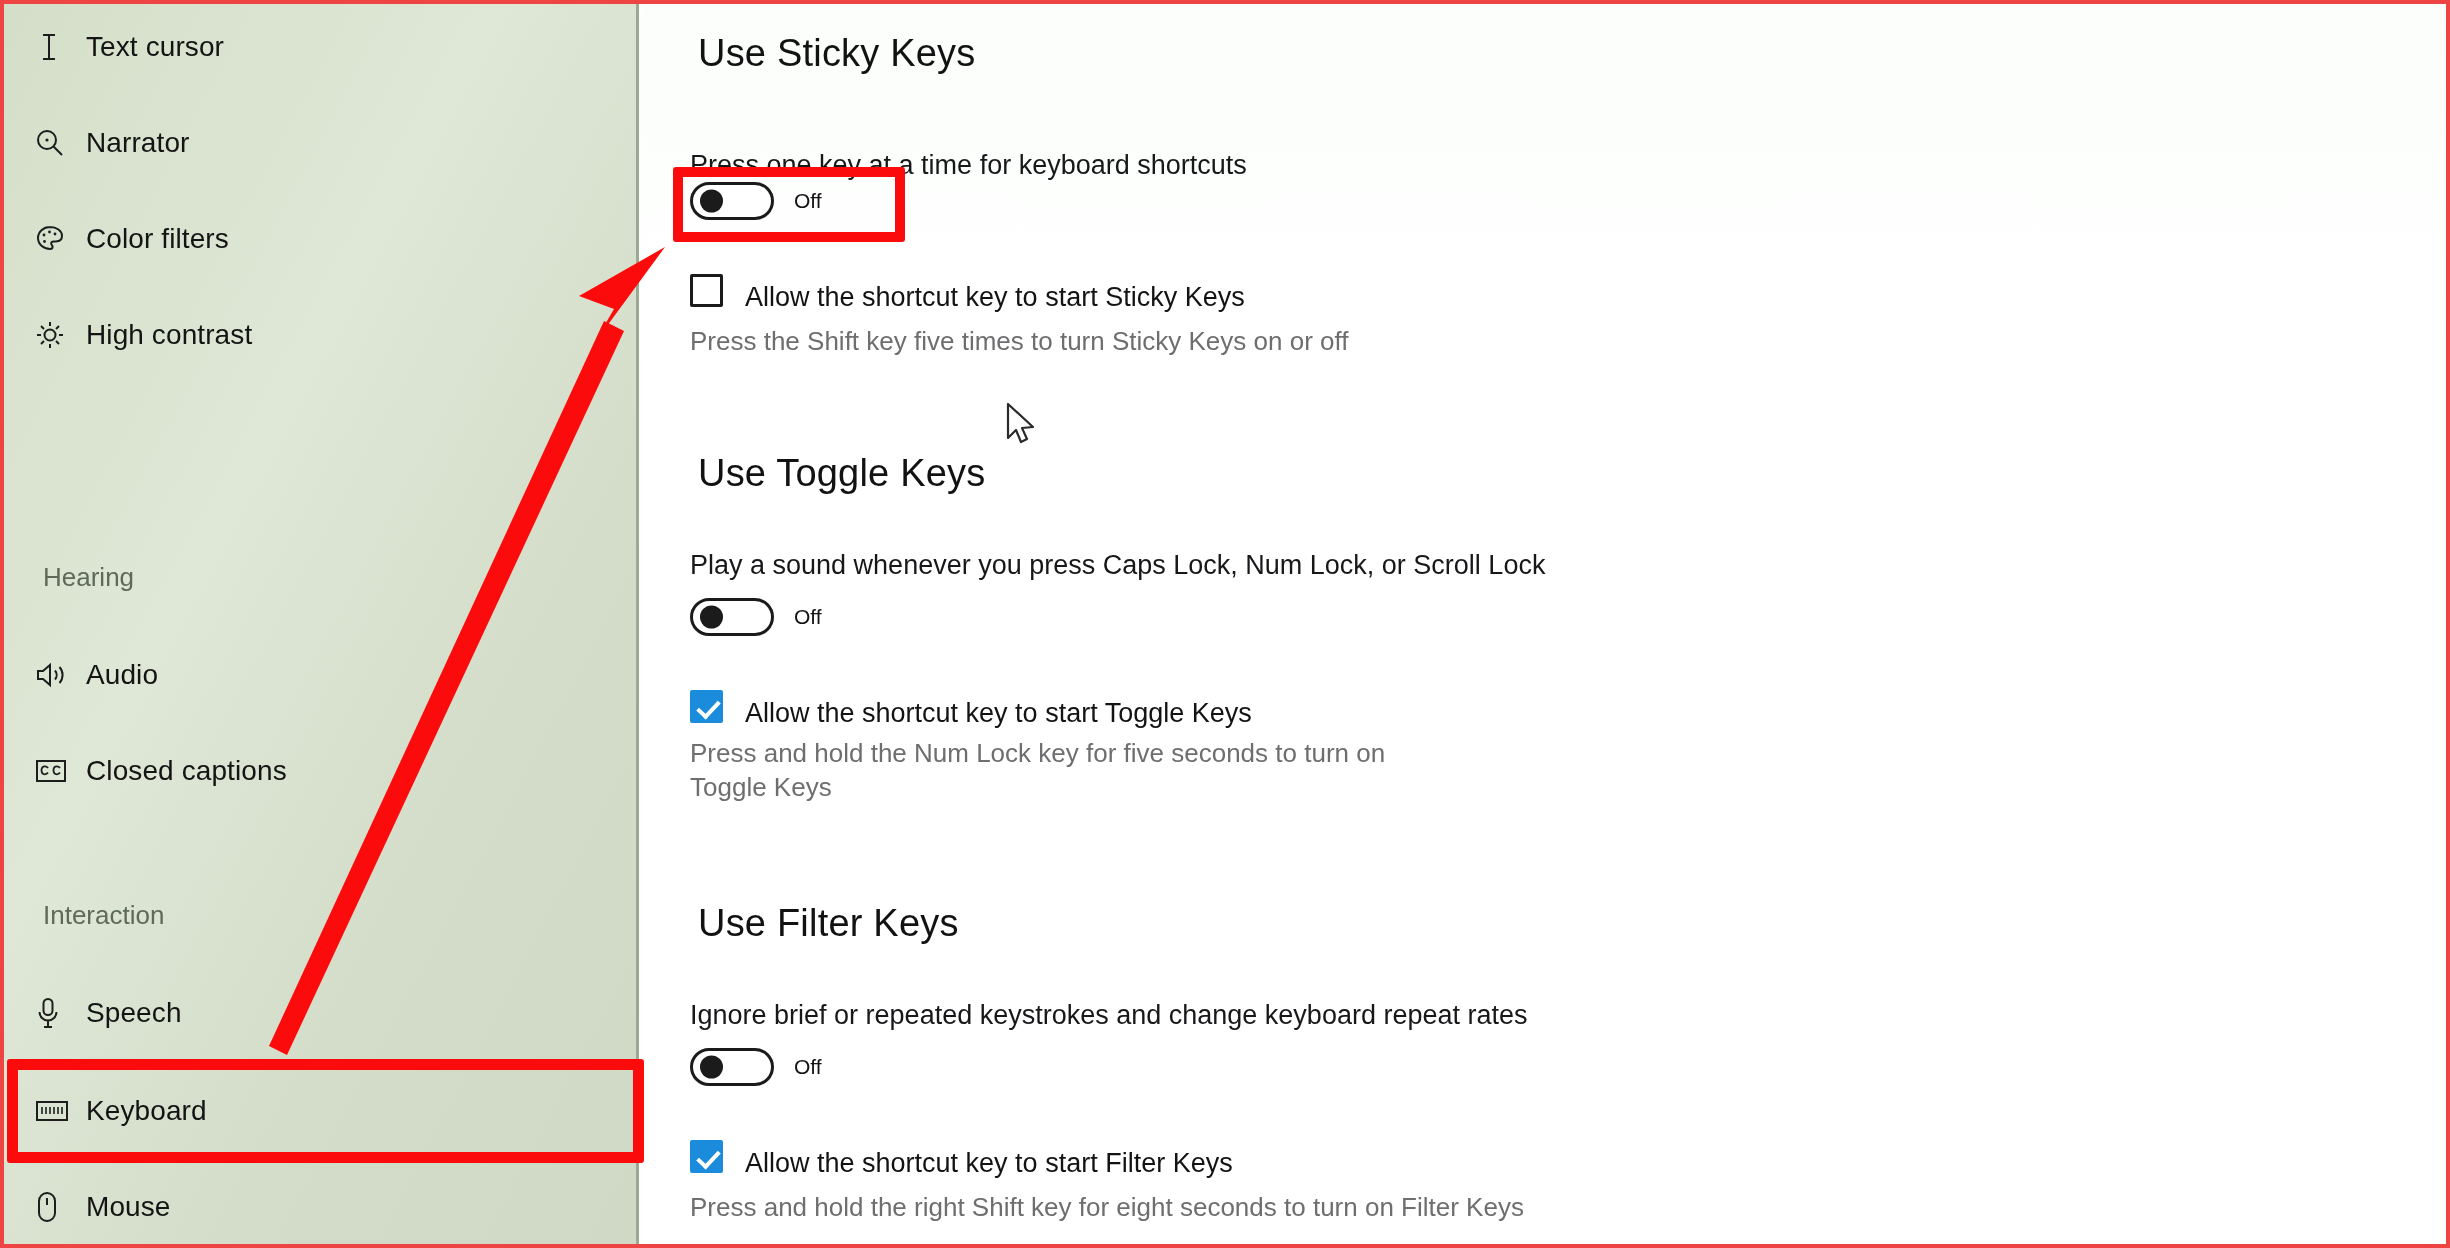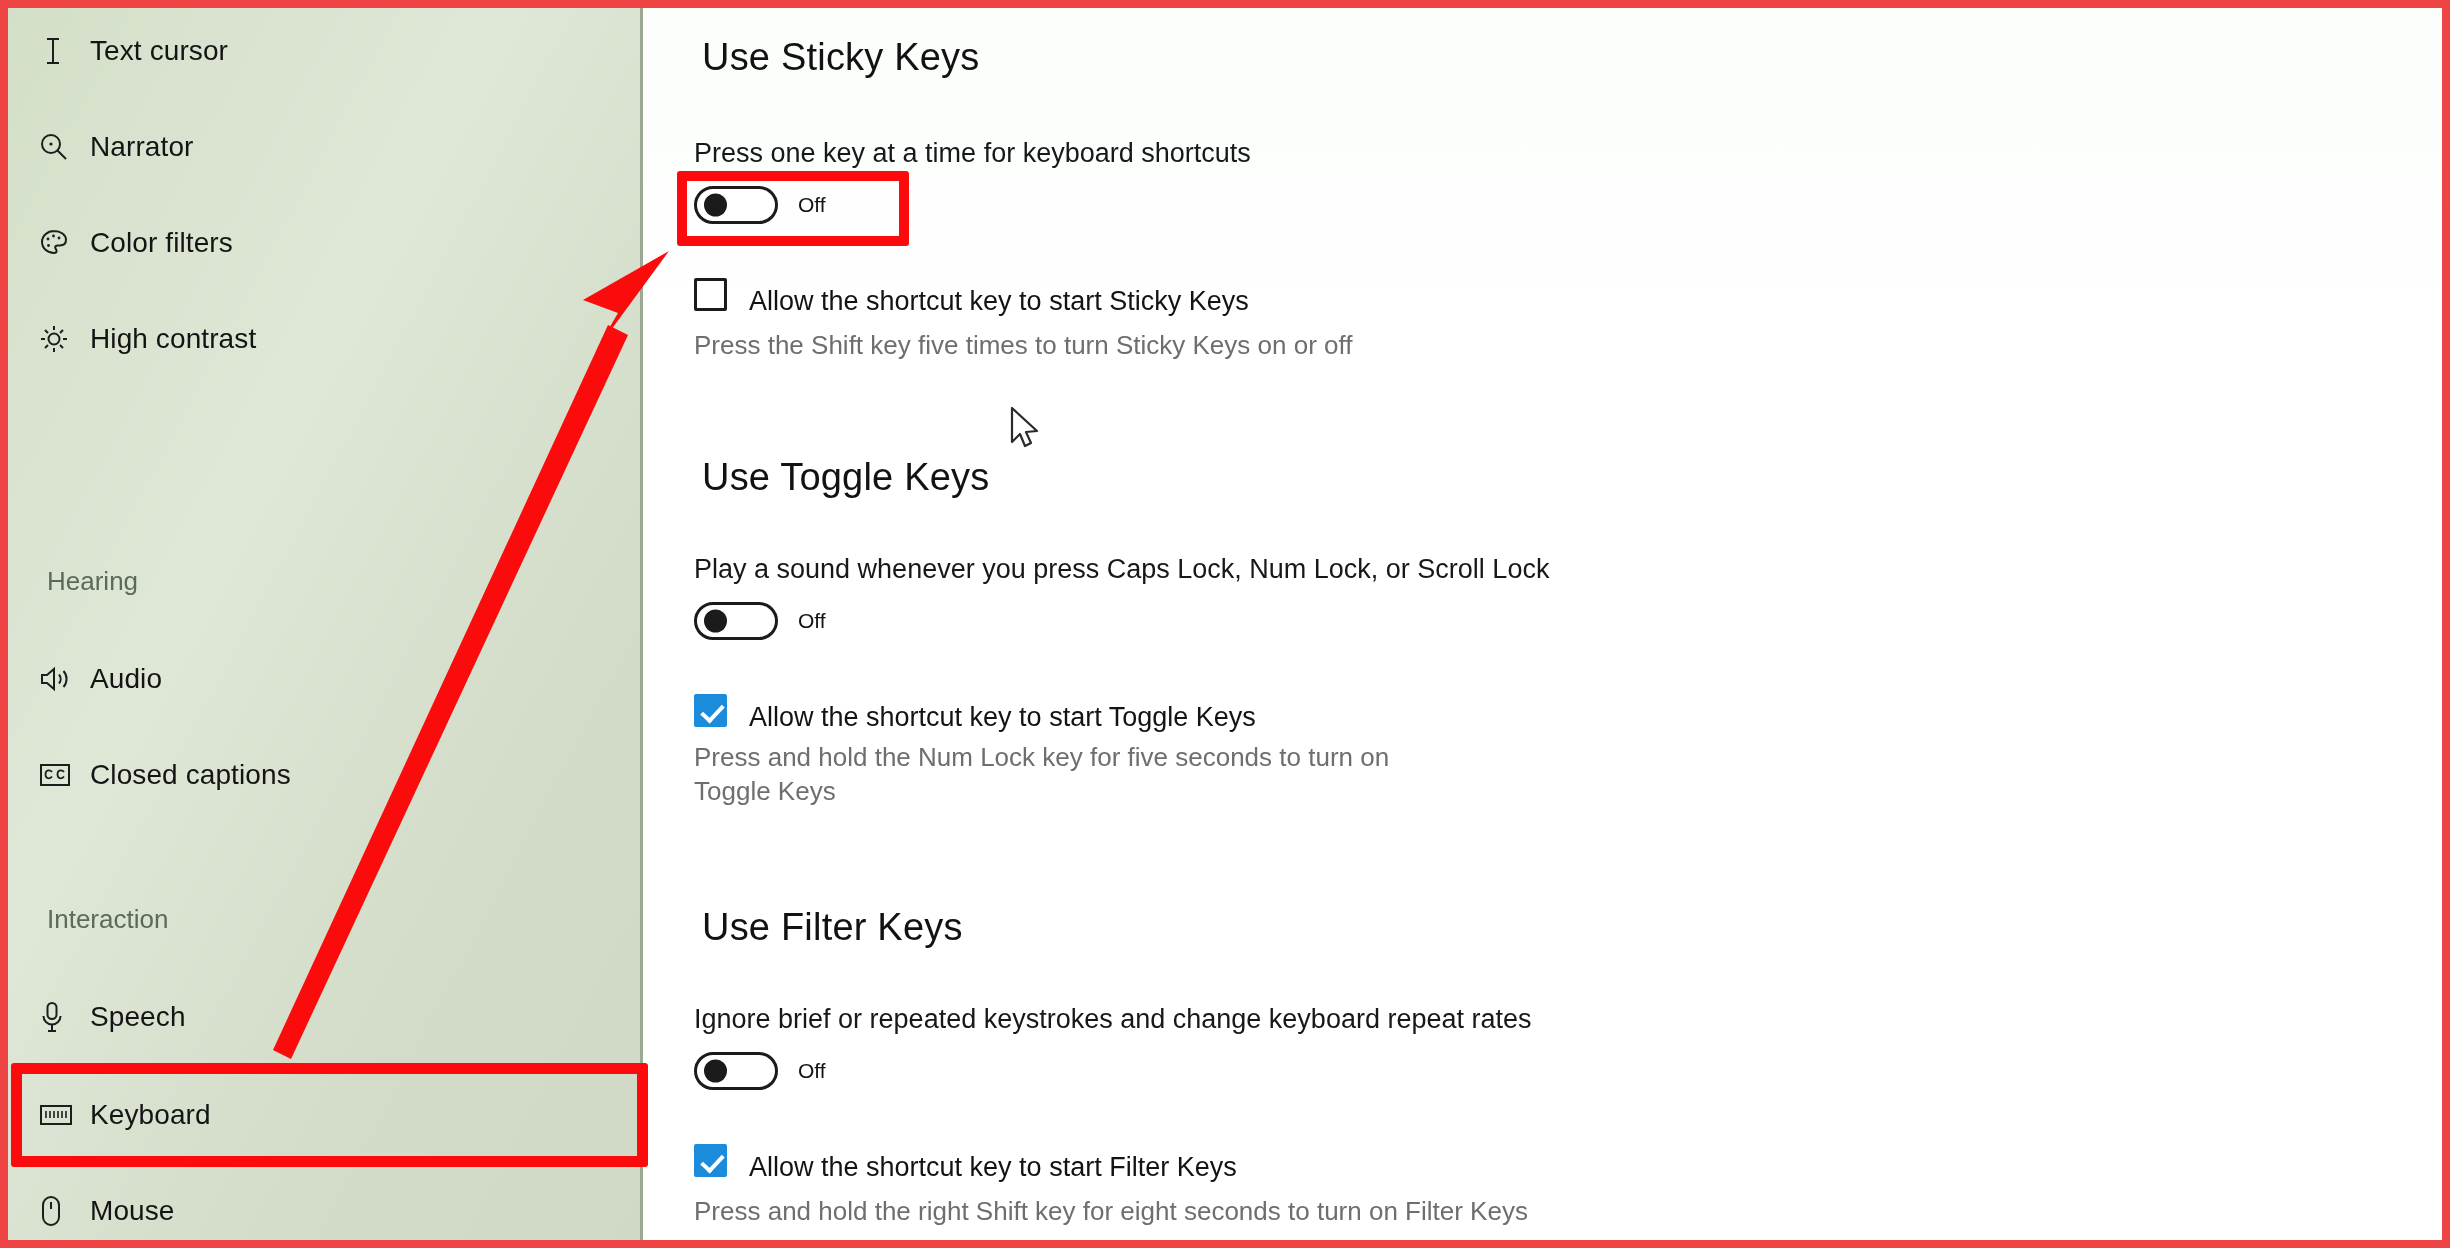--- a/index.html
+++ b/index.html
@@ -9,21 +9,21 @@
   }
   body {
     font-family: "Liberation Sans", sans-serif;
   }
 
   #screen {
     position: relative;
     width: 2450px;
     height: 1248px;
     box-sizing: border-box;
-    border: 8px solid #ef4444;
+    border: 4px solid #ef4444;
     overflow: hidden;
     background: #fcfffb;
   }
 
   
   #sidebar {
     position: absolute;
     left: 0;
     top: 0;
     width: 635px;
@@ -327,21 +327,21 @@
   </nav>
 
   <div id="kbd-highlight"></div>
 
   <main id="main">
 
     <section class="section" style="top:20px">
       <h2 class="sec-title">Use Sticky Keys</h2>
     </section>
 
-    <section class="section" style="top:130px">
+    <section class="section" style="top:146px">
       <p class="sec-desc">Press one key at a time for keyboard shortcuts</p>
     </section>
 
     <section class="section" style="top:178px">
       <div class="toggle-row">
         <div class="switch">
           <span class="knob"></span>
         </div>
         <span class="switch-label">Off</span>
       </div>

